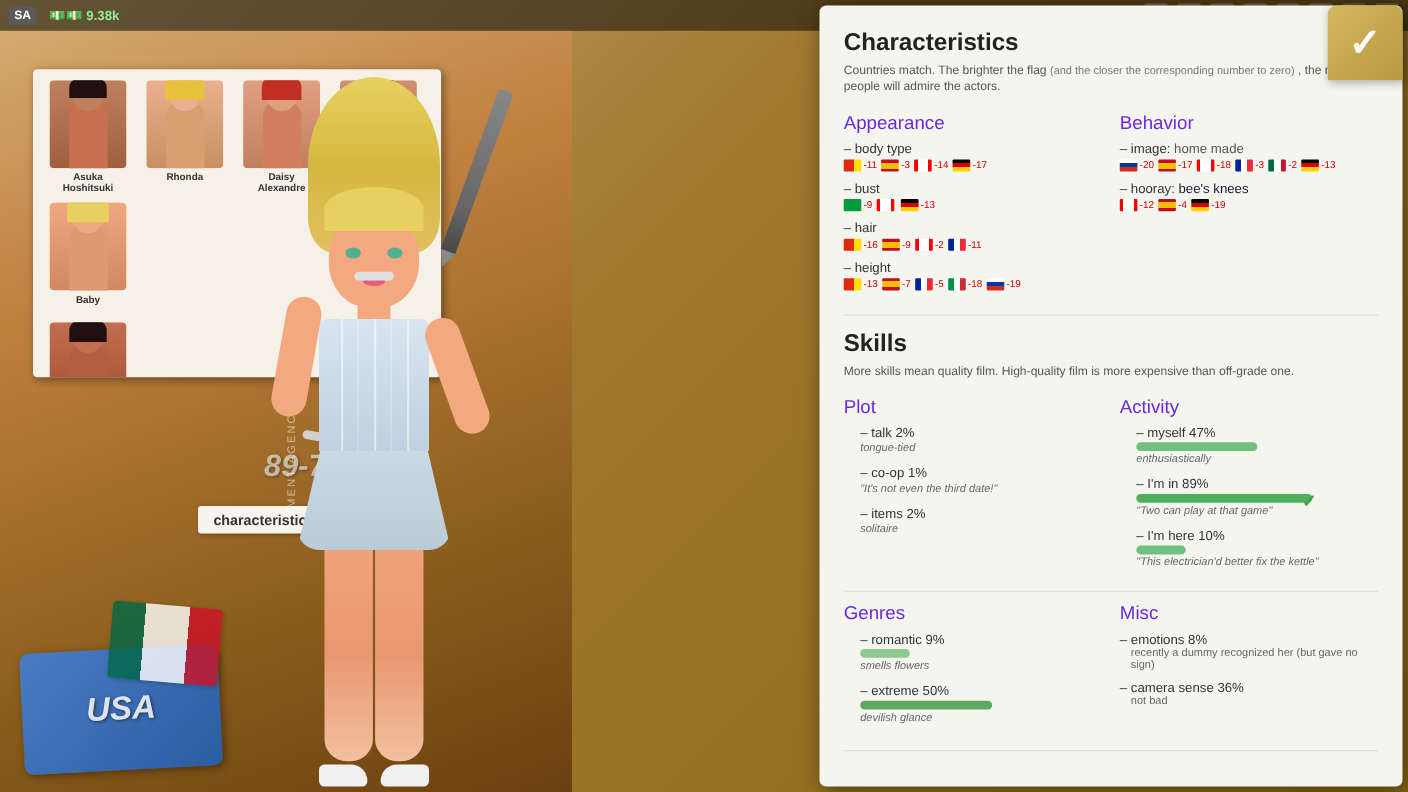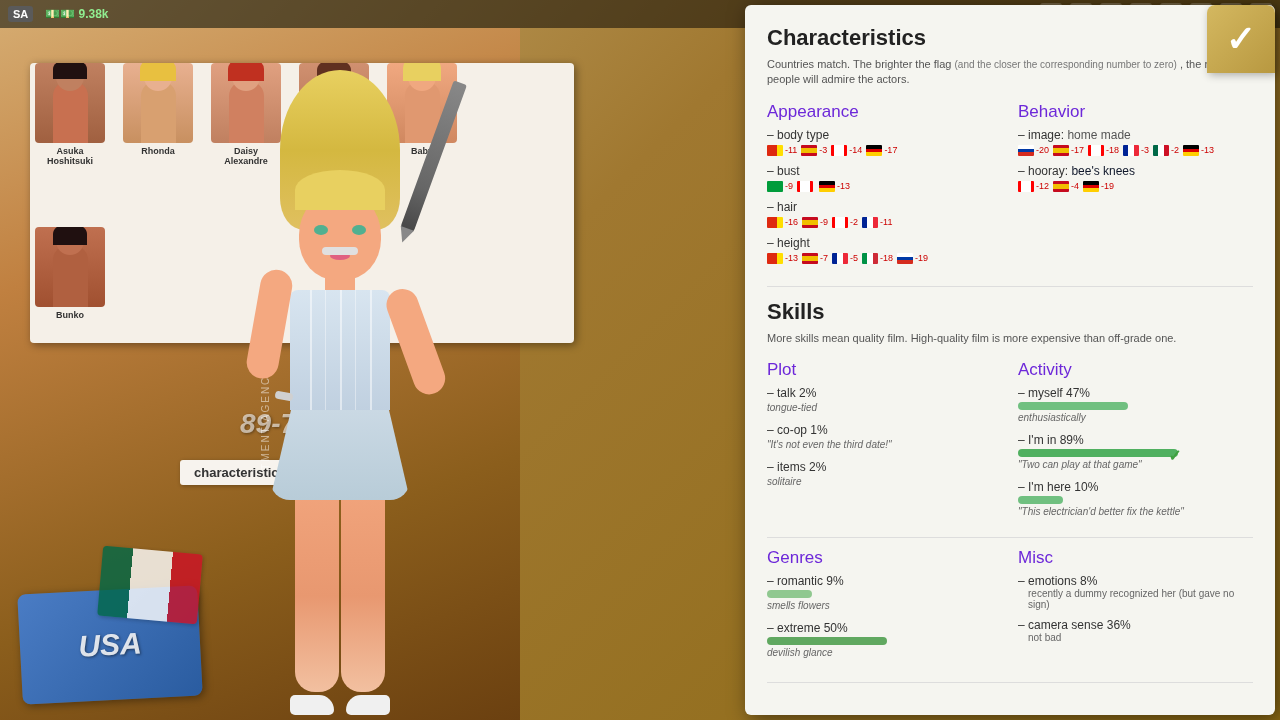--- a/index.html
+++ b/index.html
@@ -72,25 +72,26 @@
       width: 520px;
       bottom: 0;
       background: linear-gradient(160deg, #d4a96e 0%, #c08040 30%, #8B5e1c 70%, #6b4010 100%);
     }
 
     
     .notebook-area {
       position: absolute;
       top: 35px;
       left: 30px;
-      width: 544px;
+      width: 371px;
       height: 280px;
       background: #f5f0e8;
       border-radius: 4px;
       box-shadow: 2px 2px 8px rgba(0,0,0,0.4);
+      padding: 10px;
       display: flex;
       gap: 8px;
       flex-wrap: wrap;
       overflow: hidden;
     }
 
     .char-card {
       width: 80px;
       text-align: center;
     }
@@ -199,20 +200,21 @@
 
     
     .skills-section {
       margin-top: 14px;
       border-top: 1px solid #ddd;
       padding-top: 12px;
     }
 
     .skill-item {
       margin-bottom: 10px;
+      margin-left: 15px;
     }
     .skill-name {
       font-size: 12px;
       color: #333;
       margin-bottom: 2px;
     }
     .skill-name::before { content: '– '; }
     .skill-quote {
       font-size: 10px;
       color: #666;

